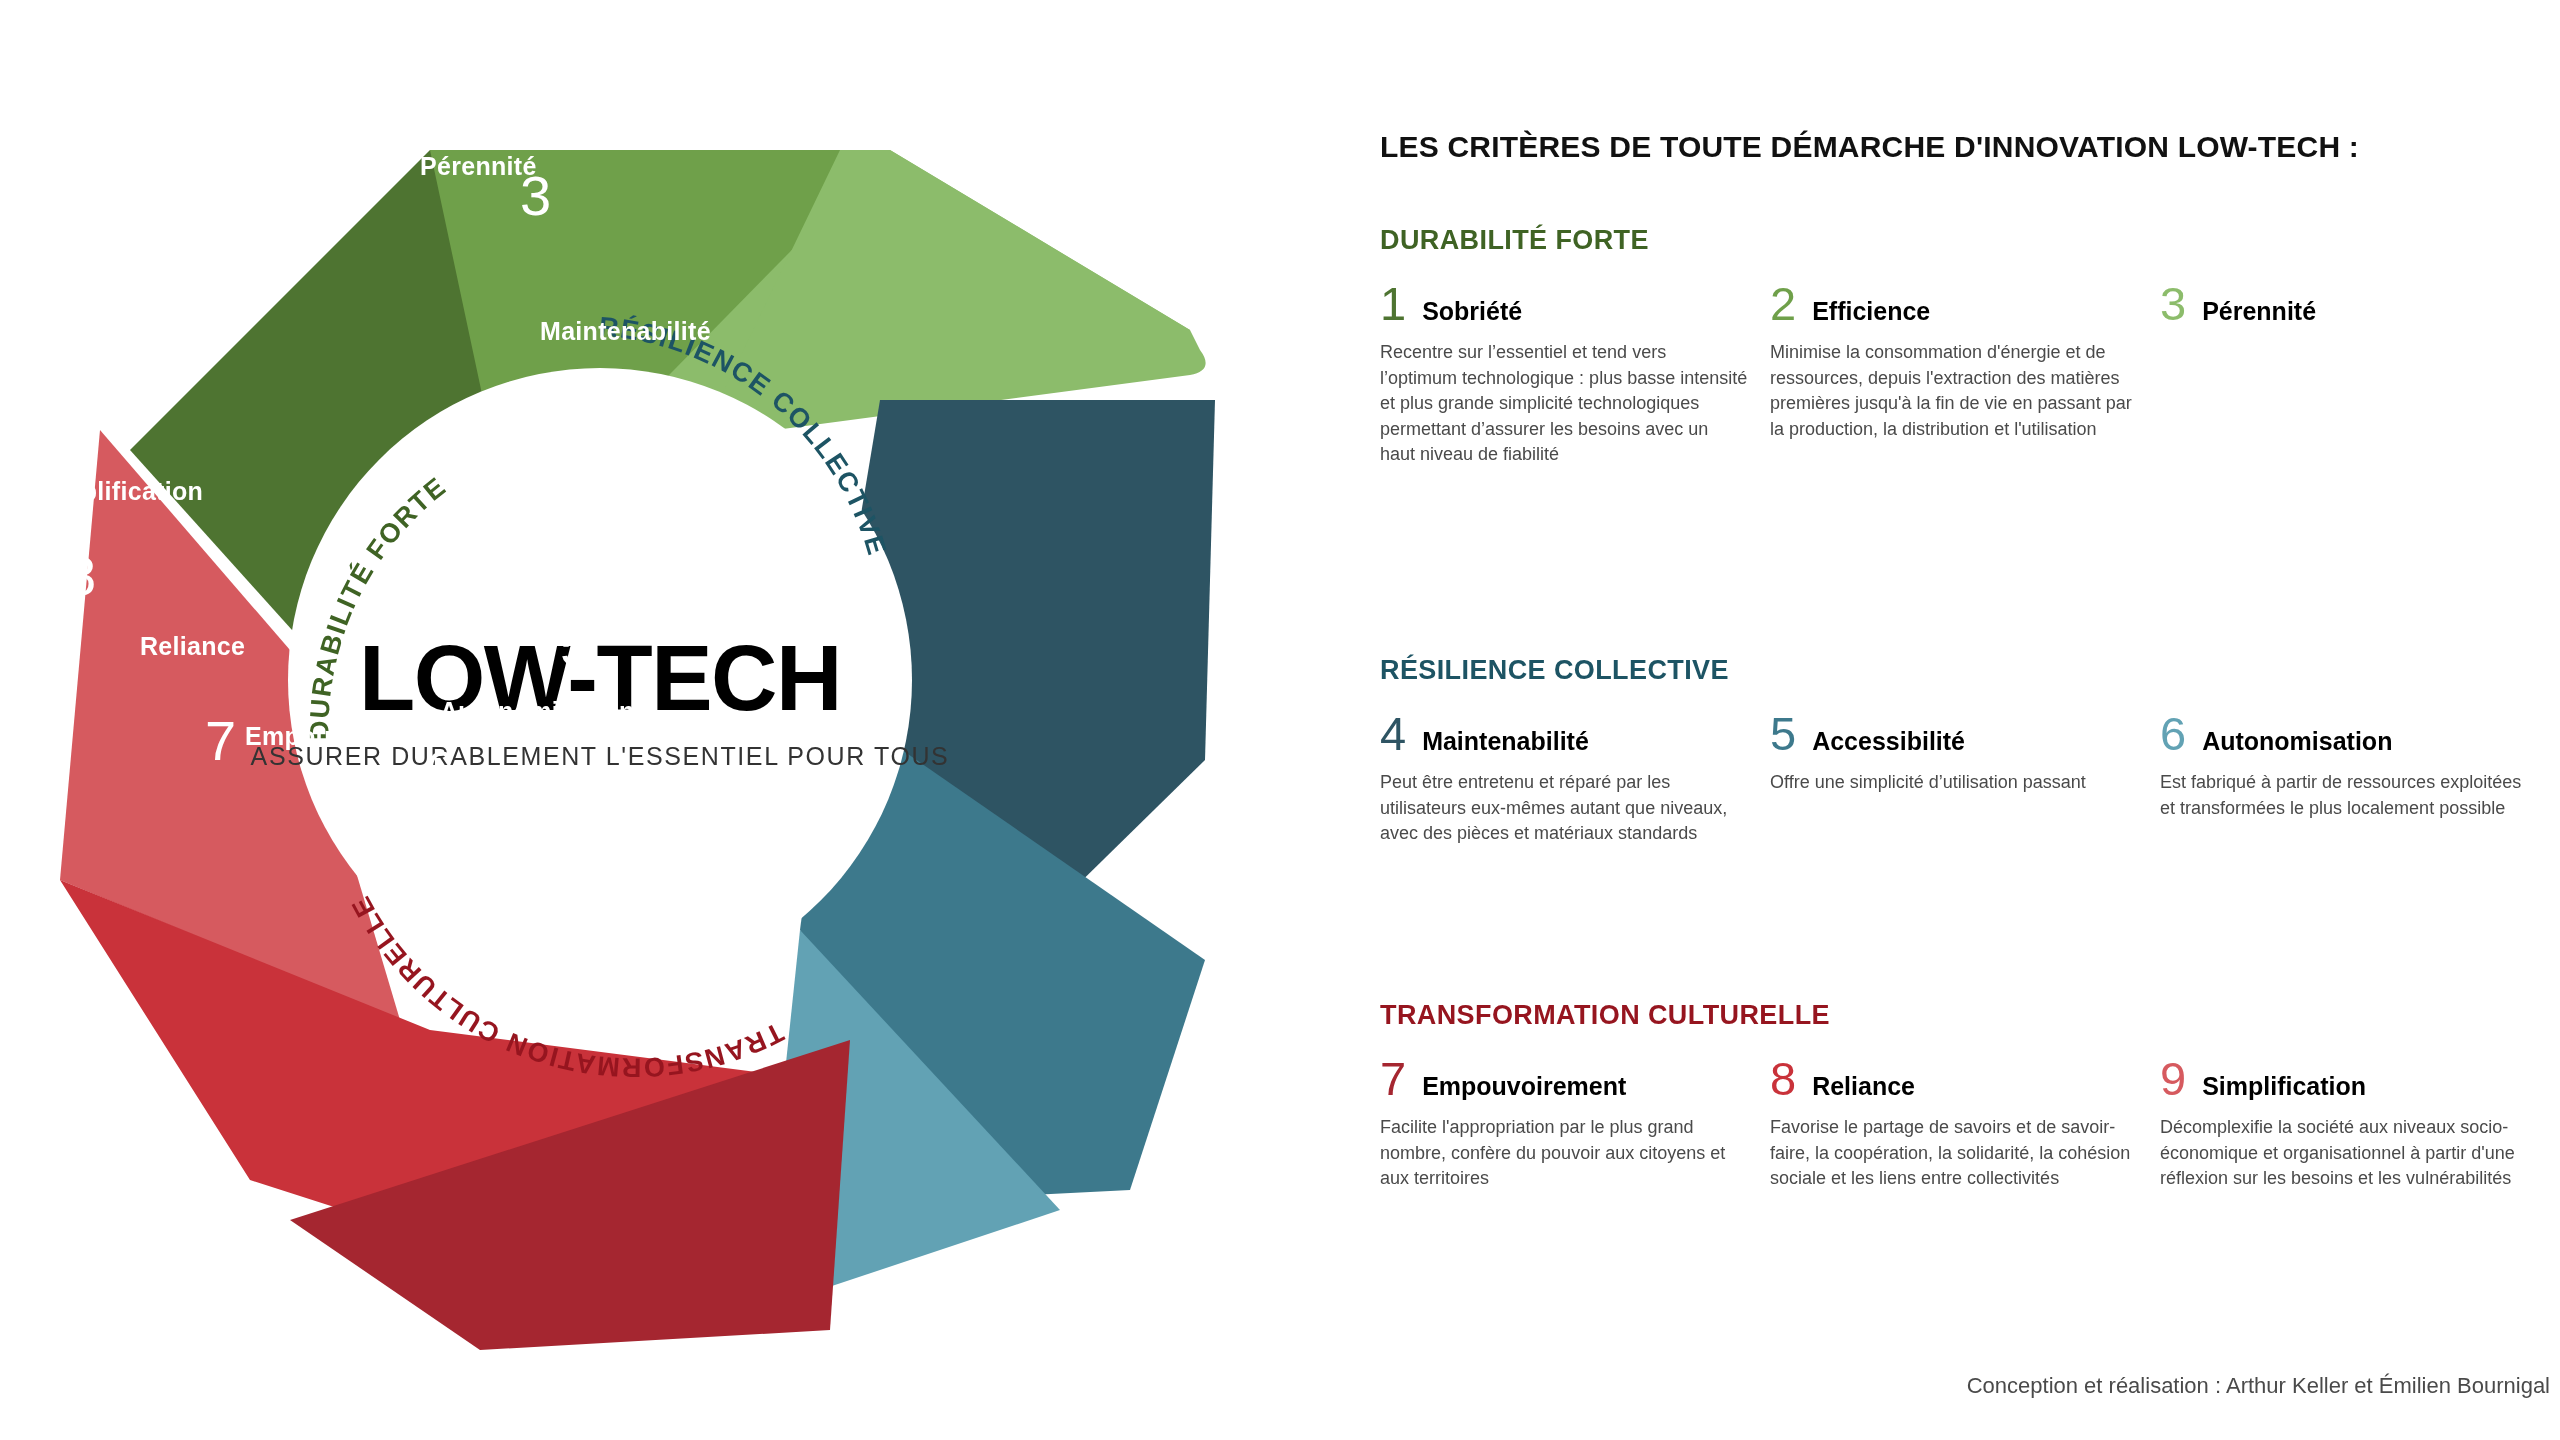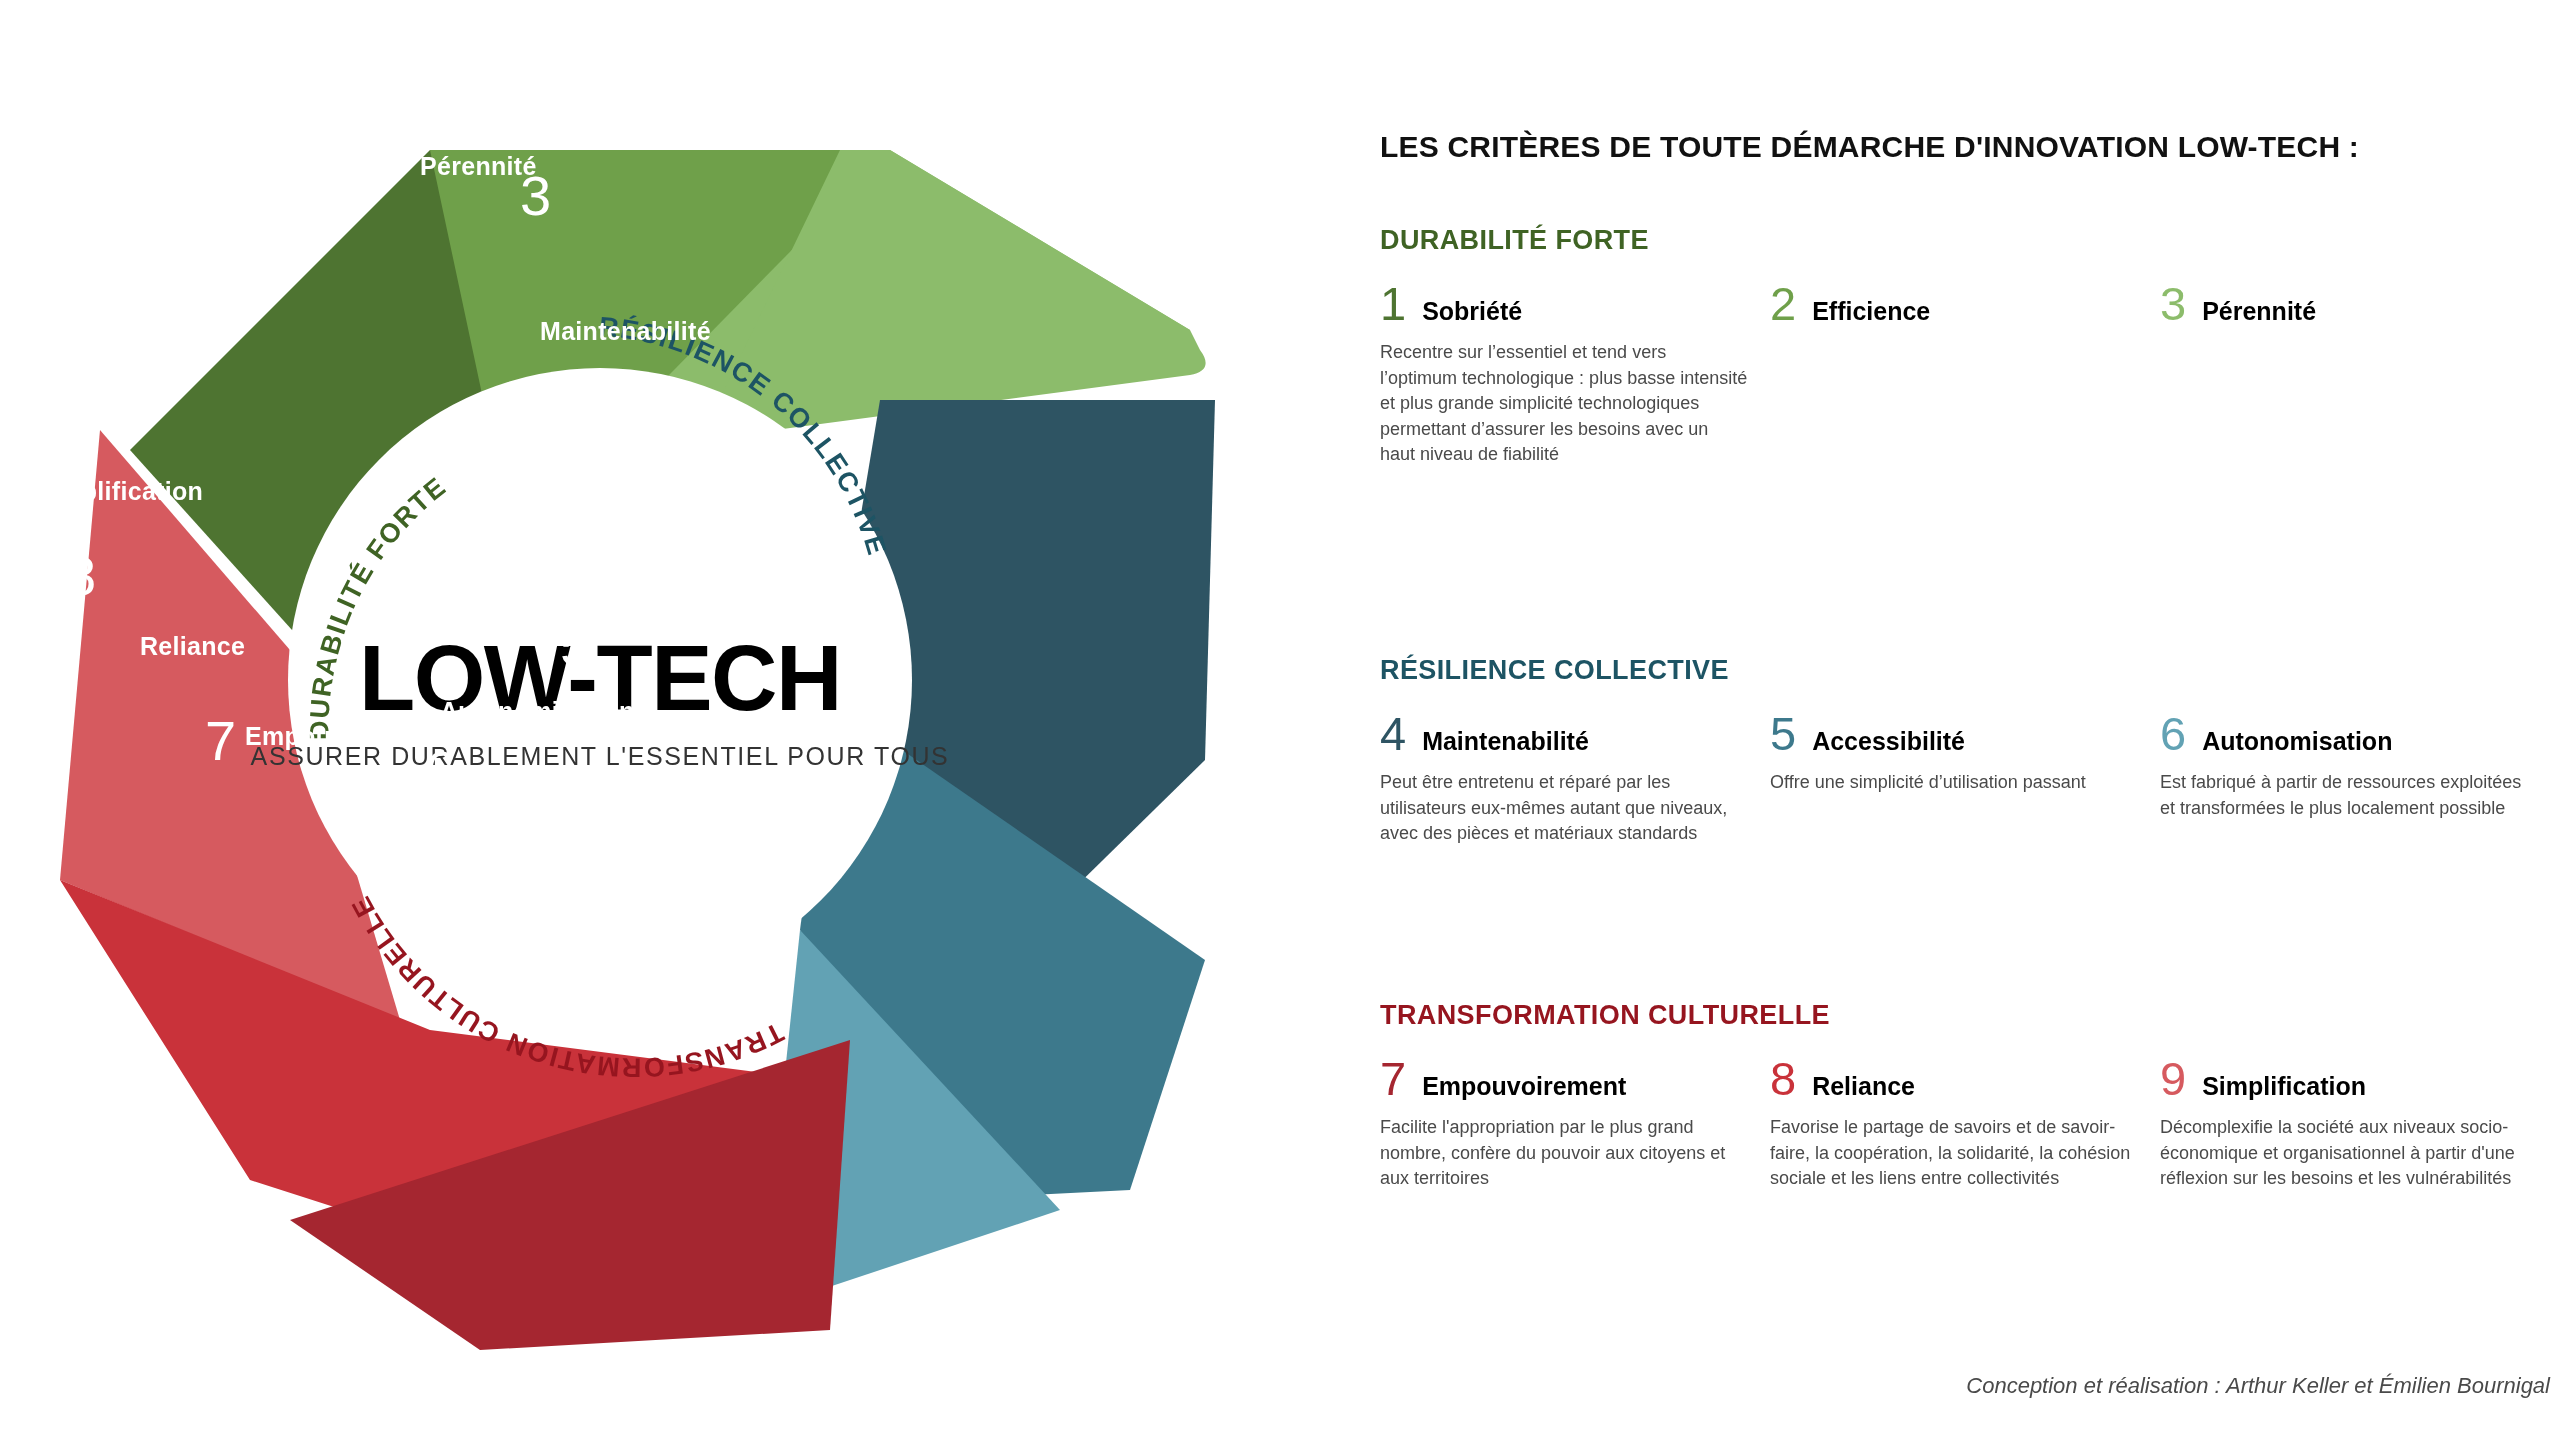--- a/index.html
+++ b/index.html
@@ -62,21 +62,21 @@
     font-family:"Liberation Sans", sans-serif;
   }
   .col-name{
     font-size:25px;font-weight:bold;color:#000000;line-height:1;
   }
   .col-body{
     font-size:18px;line-height:1.42;color:#4a4a4a;font-weight:400;
   }
   #credit{
     position:absolute;right:10px;top:1373px;
-    font-size:22px;font-style:italic;color:#4a4a4a;white-space:nowrap;
+    font-size:22px;color:#4a4a4a;white-space:nowrap;
   }
 </style>
 </head>
 <body>
 
 <div id="root">
 
   <div id="diagram-panel">
     <svg id="wheel" viewBox="0 0 1340 1440" xmlns="http://www.w3.org/2000/svg">
       <defs>
@@ -160,20 +160,21 @@
             <span class="col-num" style="color: rgb(78, 116, 49);">1</span>
             <span class="col-name">Sobriété</span>
           </div>
           <div class="col-body">Recentre sur l’essentiel et tend vers l’optimum technologique : plus basse intensité et plus grande simplicité technologiques permettant d’assurer les besoins avec un haut niveau de fiabilité</div>
         </div>
         <div class="col">
           <div class="col-head">
             <span class="col-num" style="color: rgb(111, 160, 74);">2</span>
             <span class="col-name">Efficience</span>
           </div>
+          <div class="col-body">Minimise la consommation d'énergie et de ressources, depuis l'extraction des matières premières jusqu'à la fin de vie en passant par la production, la distribution et l'utilisation</div>
         </div>
         <div class="col">
           <div class="col-head">
             <span class="col-num" style="color: rgb(140, 188, 107);">3</span>
             <span class="col-name">Pérennité</span>
           </div>
         </div>
       </div>
     </div>
 

